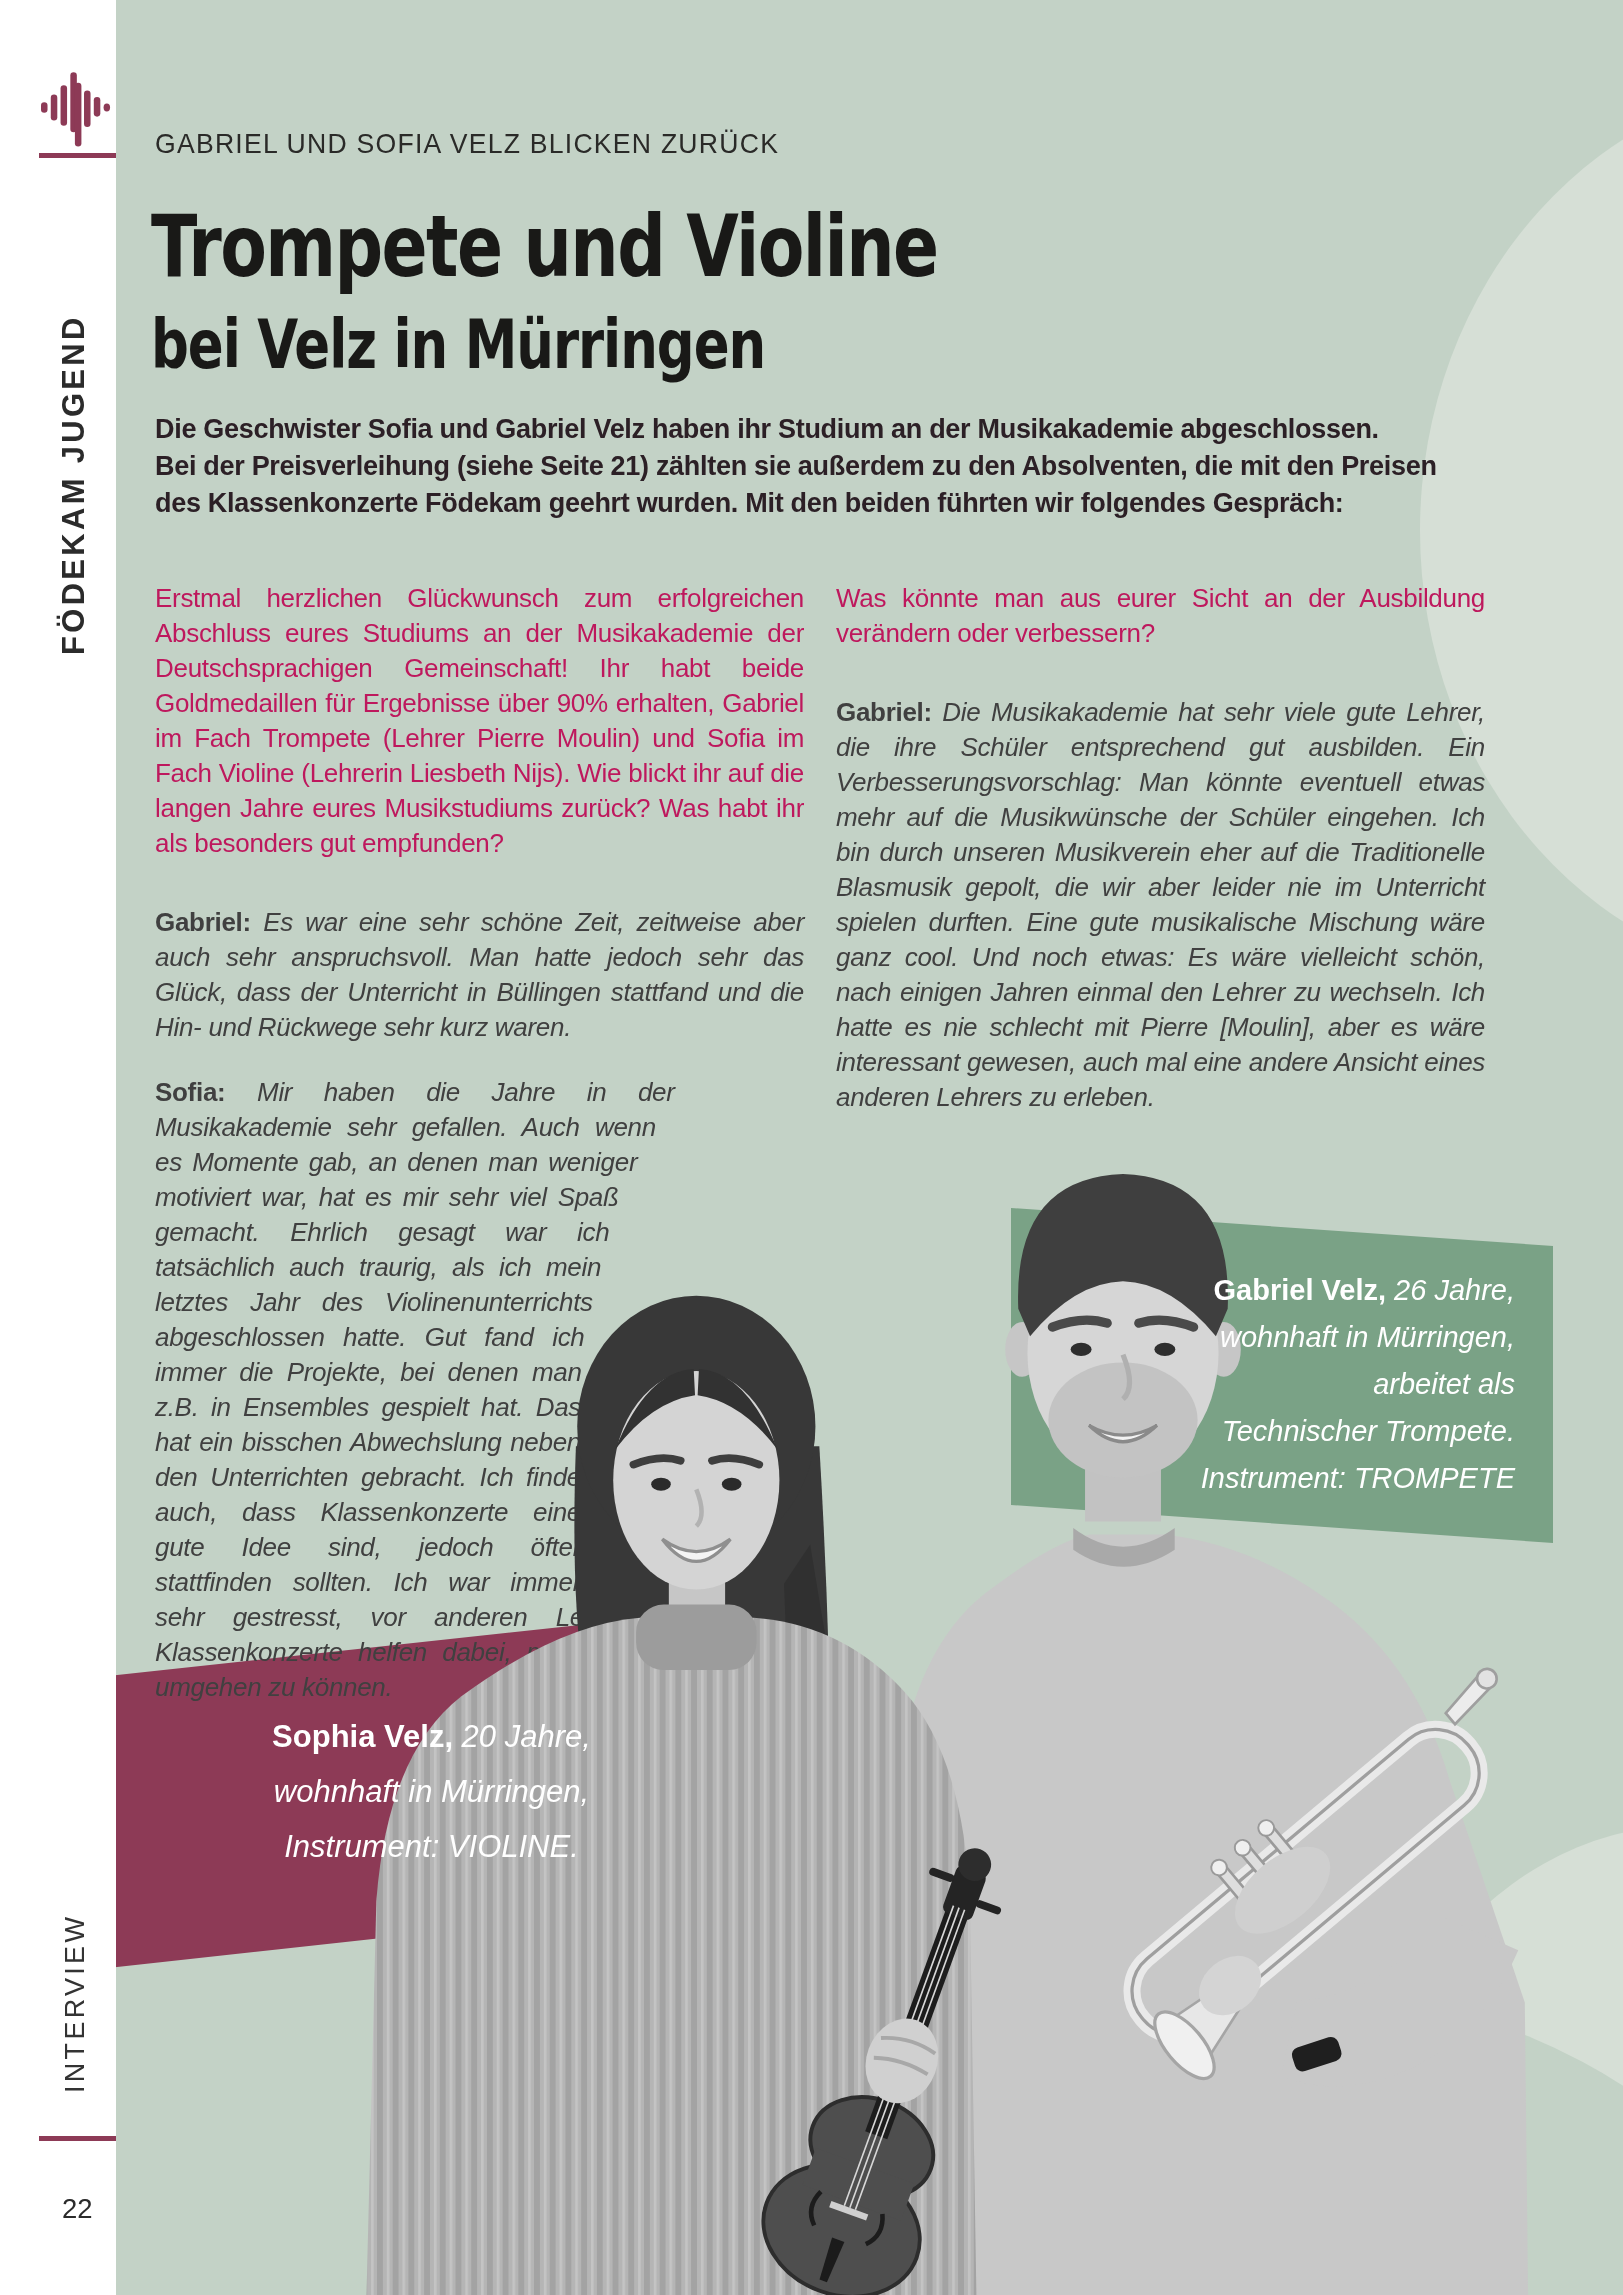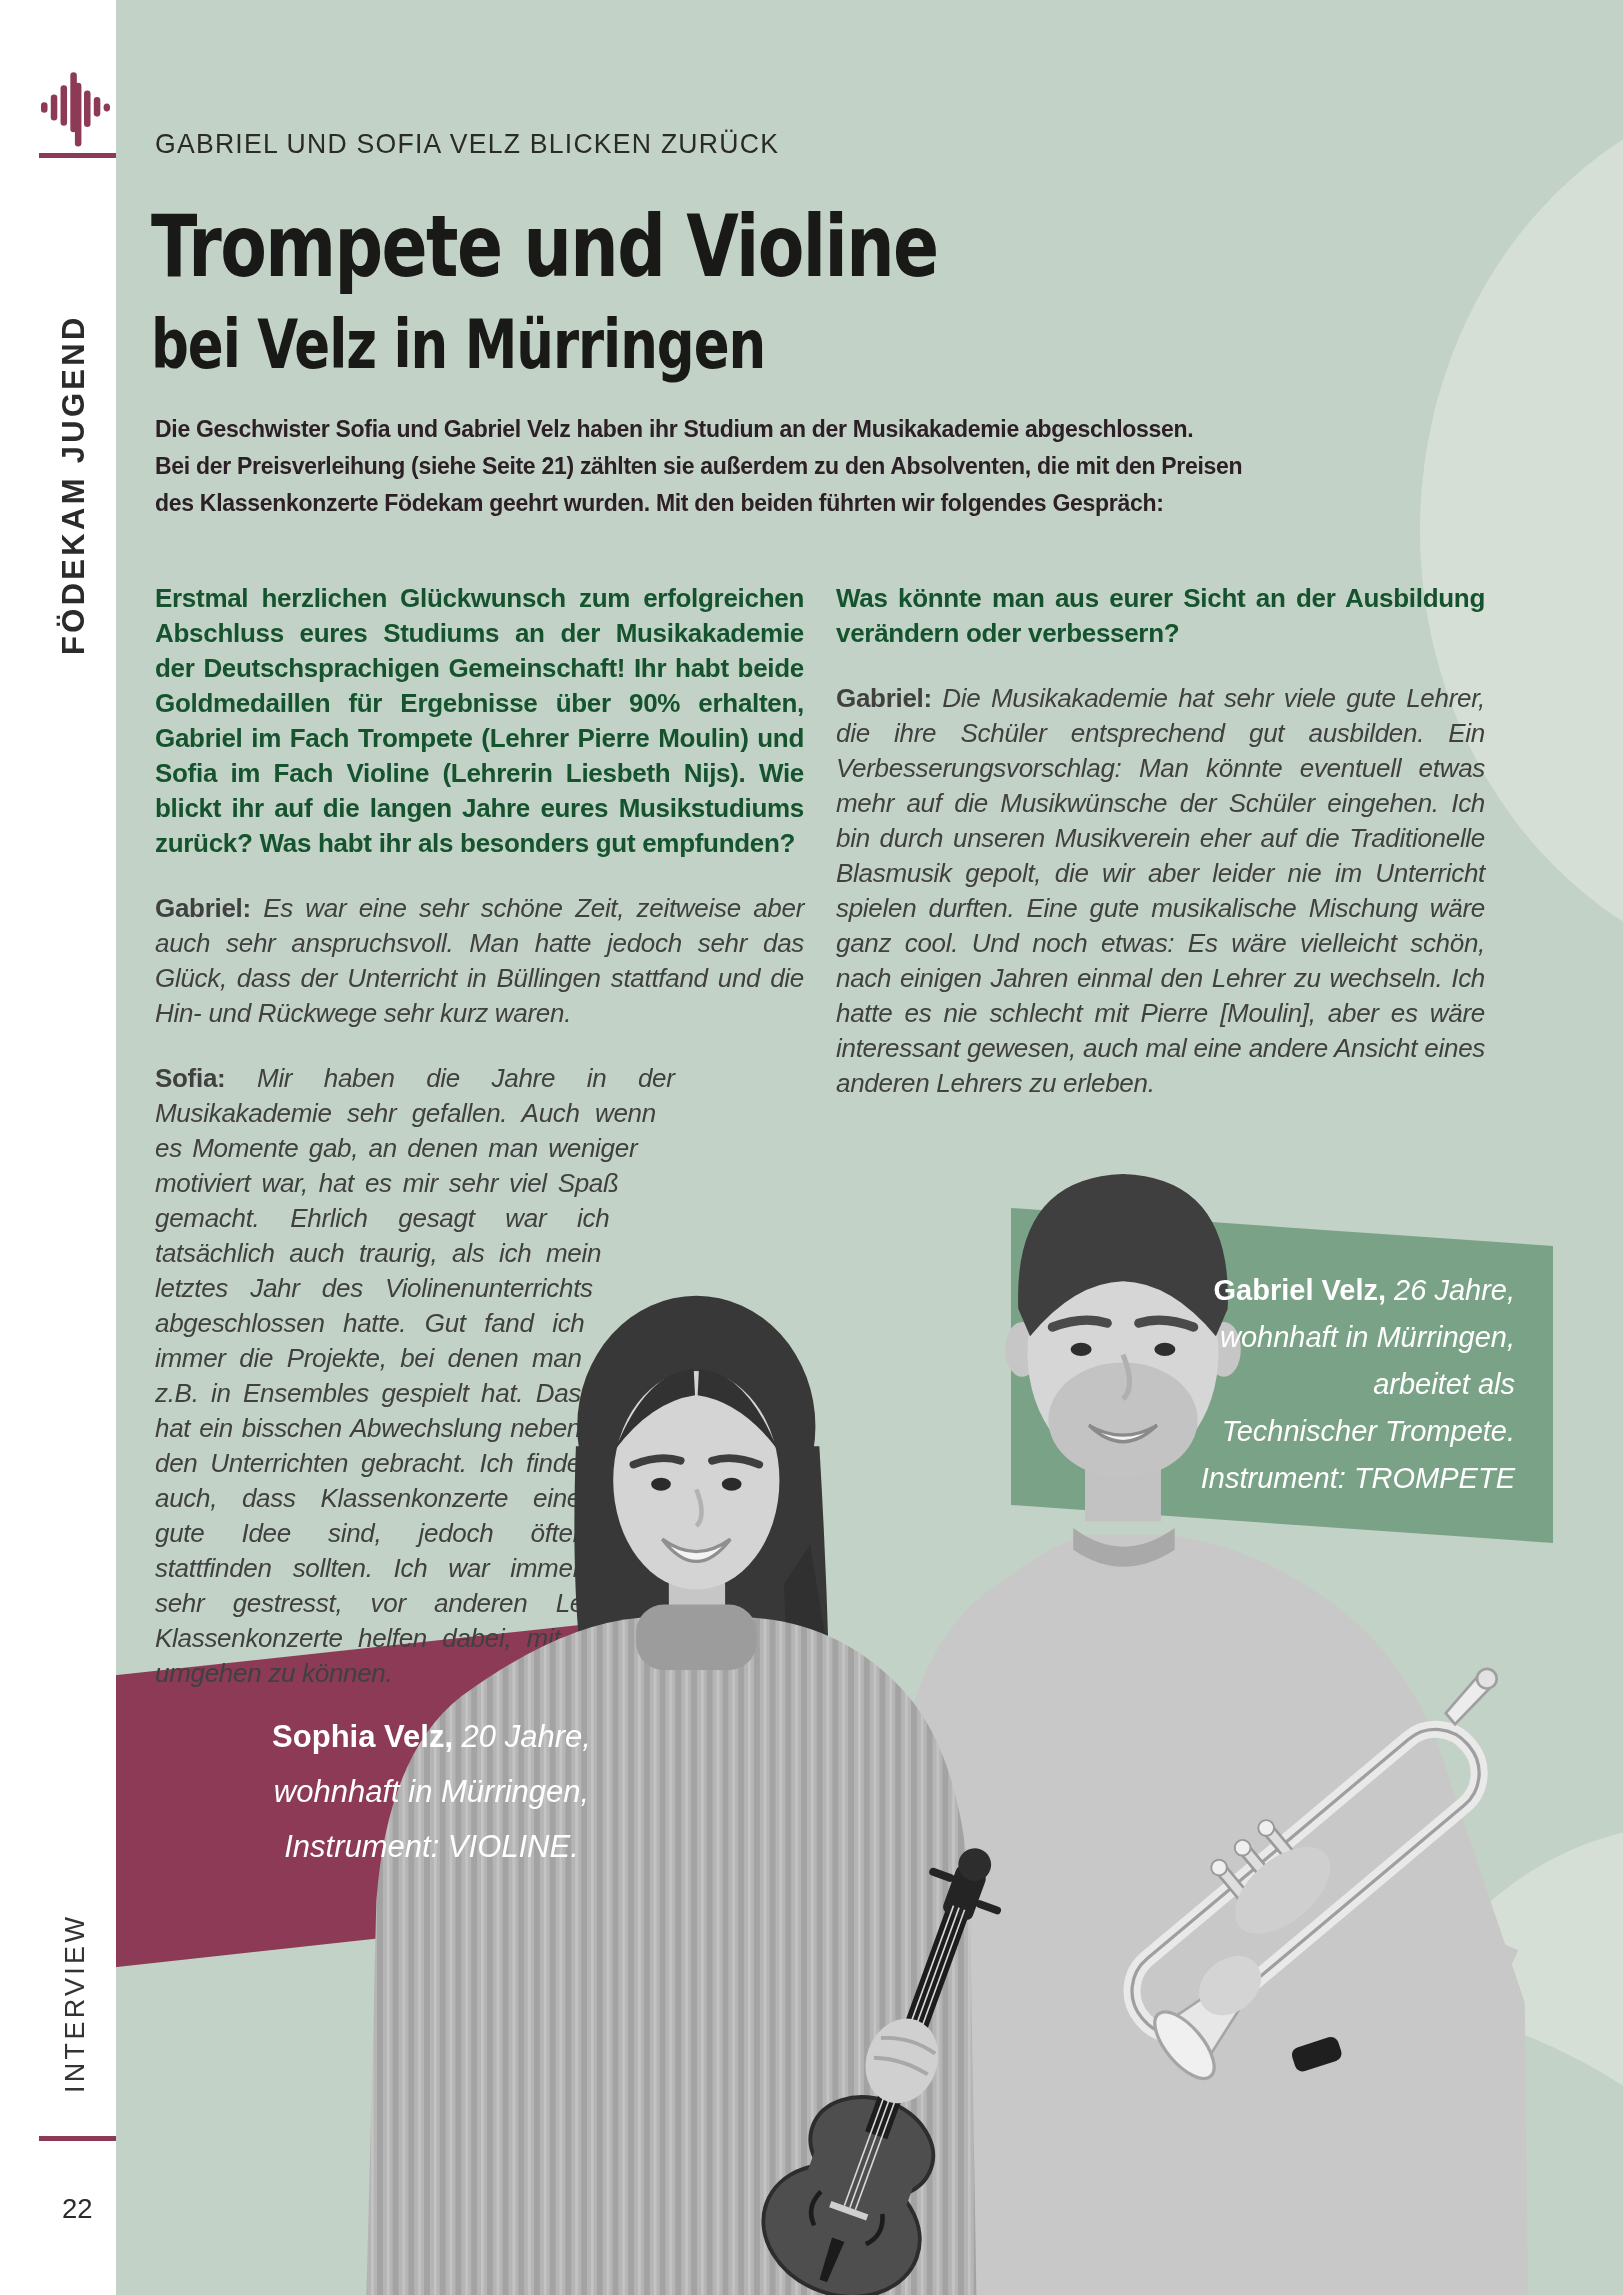--- a/index.html
+++ b/index.html
@@ -22,28 +22,28 @@
       font-weight:400;font-size:27px;letter-spacing:3.3px;color:#333;white-space:nowrap;}
   .pageno{position:absolute;left:62px;top:2193px;font-size:27.5px;color:#2b2b2b;}
   .logo{position:absolute;left:41px;top:68px;}
   
   .overline{position:absolute;left:155px;top:128px;font-size:28px;letter-spacing:1.3px;color:#2a2a28;
       font-weight:500;transform:scaleX(.95);transform-origin:left top;white-space:nowrap;}
   .title1{position:absolute;left:151px;top:196px;font-family:"DejaVu Sans",sans-serif;font-weight:bold;
       font-size:86px;letter-spacing:-2px;color:#191917;transform:scaleX(.79);transform-origin:left top;white-space:nowrap;}
   .title2{position:absolute;left:151px;top:306px;font-family:"DejaVu Sans",sans-serif;font-weight:bold;
       font-size:67px;letter-spacing:-1.3px;color:#191917;transform:scaleX(.79);transform-origin:left top;white-space:nowrap;}
-  .intro{position:absolute;left:155px;top:411px;font-weight:bold;font-size:23px;line-height:37px;
+  .intro{position:absolute;left:155px;top:411px;font-weight:bold;font-size:27px;line-height:37px;
       color:#2c2026;letter-spacing:-0.3px;}
   .intro div{white-space:nowrap;}
   
   .col{position:absolute;top:581px;width:649px;font-size:26px;line-height:35px;text-align:justify;letter-spacing:-0.3px;}
   .col-left{left:155px;}
   .col-right{left:836px;}
-  .question{color:#14532d;font-weight:bold;margin:0 0 30px 0;}
+  .question{color:#be185d;font-weight:normal;margin:0 0 44px 0;}
   .answer{margin:8px 0 30px 0;color:#404040;}
   .speaker{font-weight:bold;font-style:normal;}
   .atext{font-style:italic;}
   .wrap-spacer{float:right;width:223px;height:327px;margin-top:196px;
       shape-outside:polygon(55% 0,20% 28%,5% 55%,0 100%,100% 100%,100% 0);shape-margin:9.2px;}
   
   .cap-green-bg{position:absolute;left:1011px;top:1208px;width:542px;height:335px;background:#7aa286;
       clip-path:polygon(0 0,100% 38px,100% 100%,0 calc(100% - 38px));}
   .cap-green-text{position:absolute;left:1011px;top:1208px;width:542px;height:335px;color:#fff;
       padding:0;box-sizing:border-box;text-align:right;font-size:29px;line-height:47px;}

